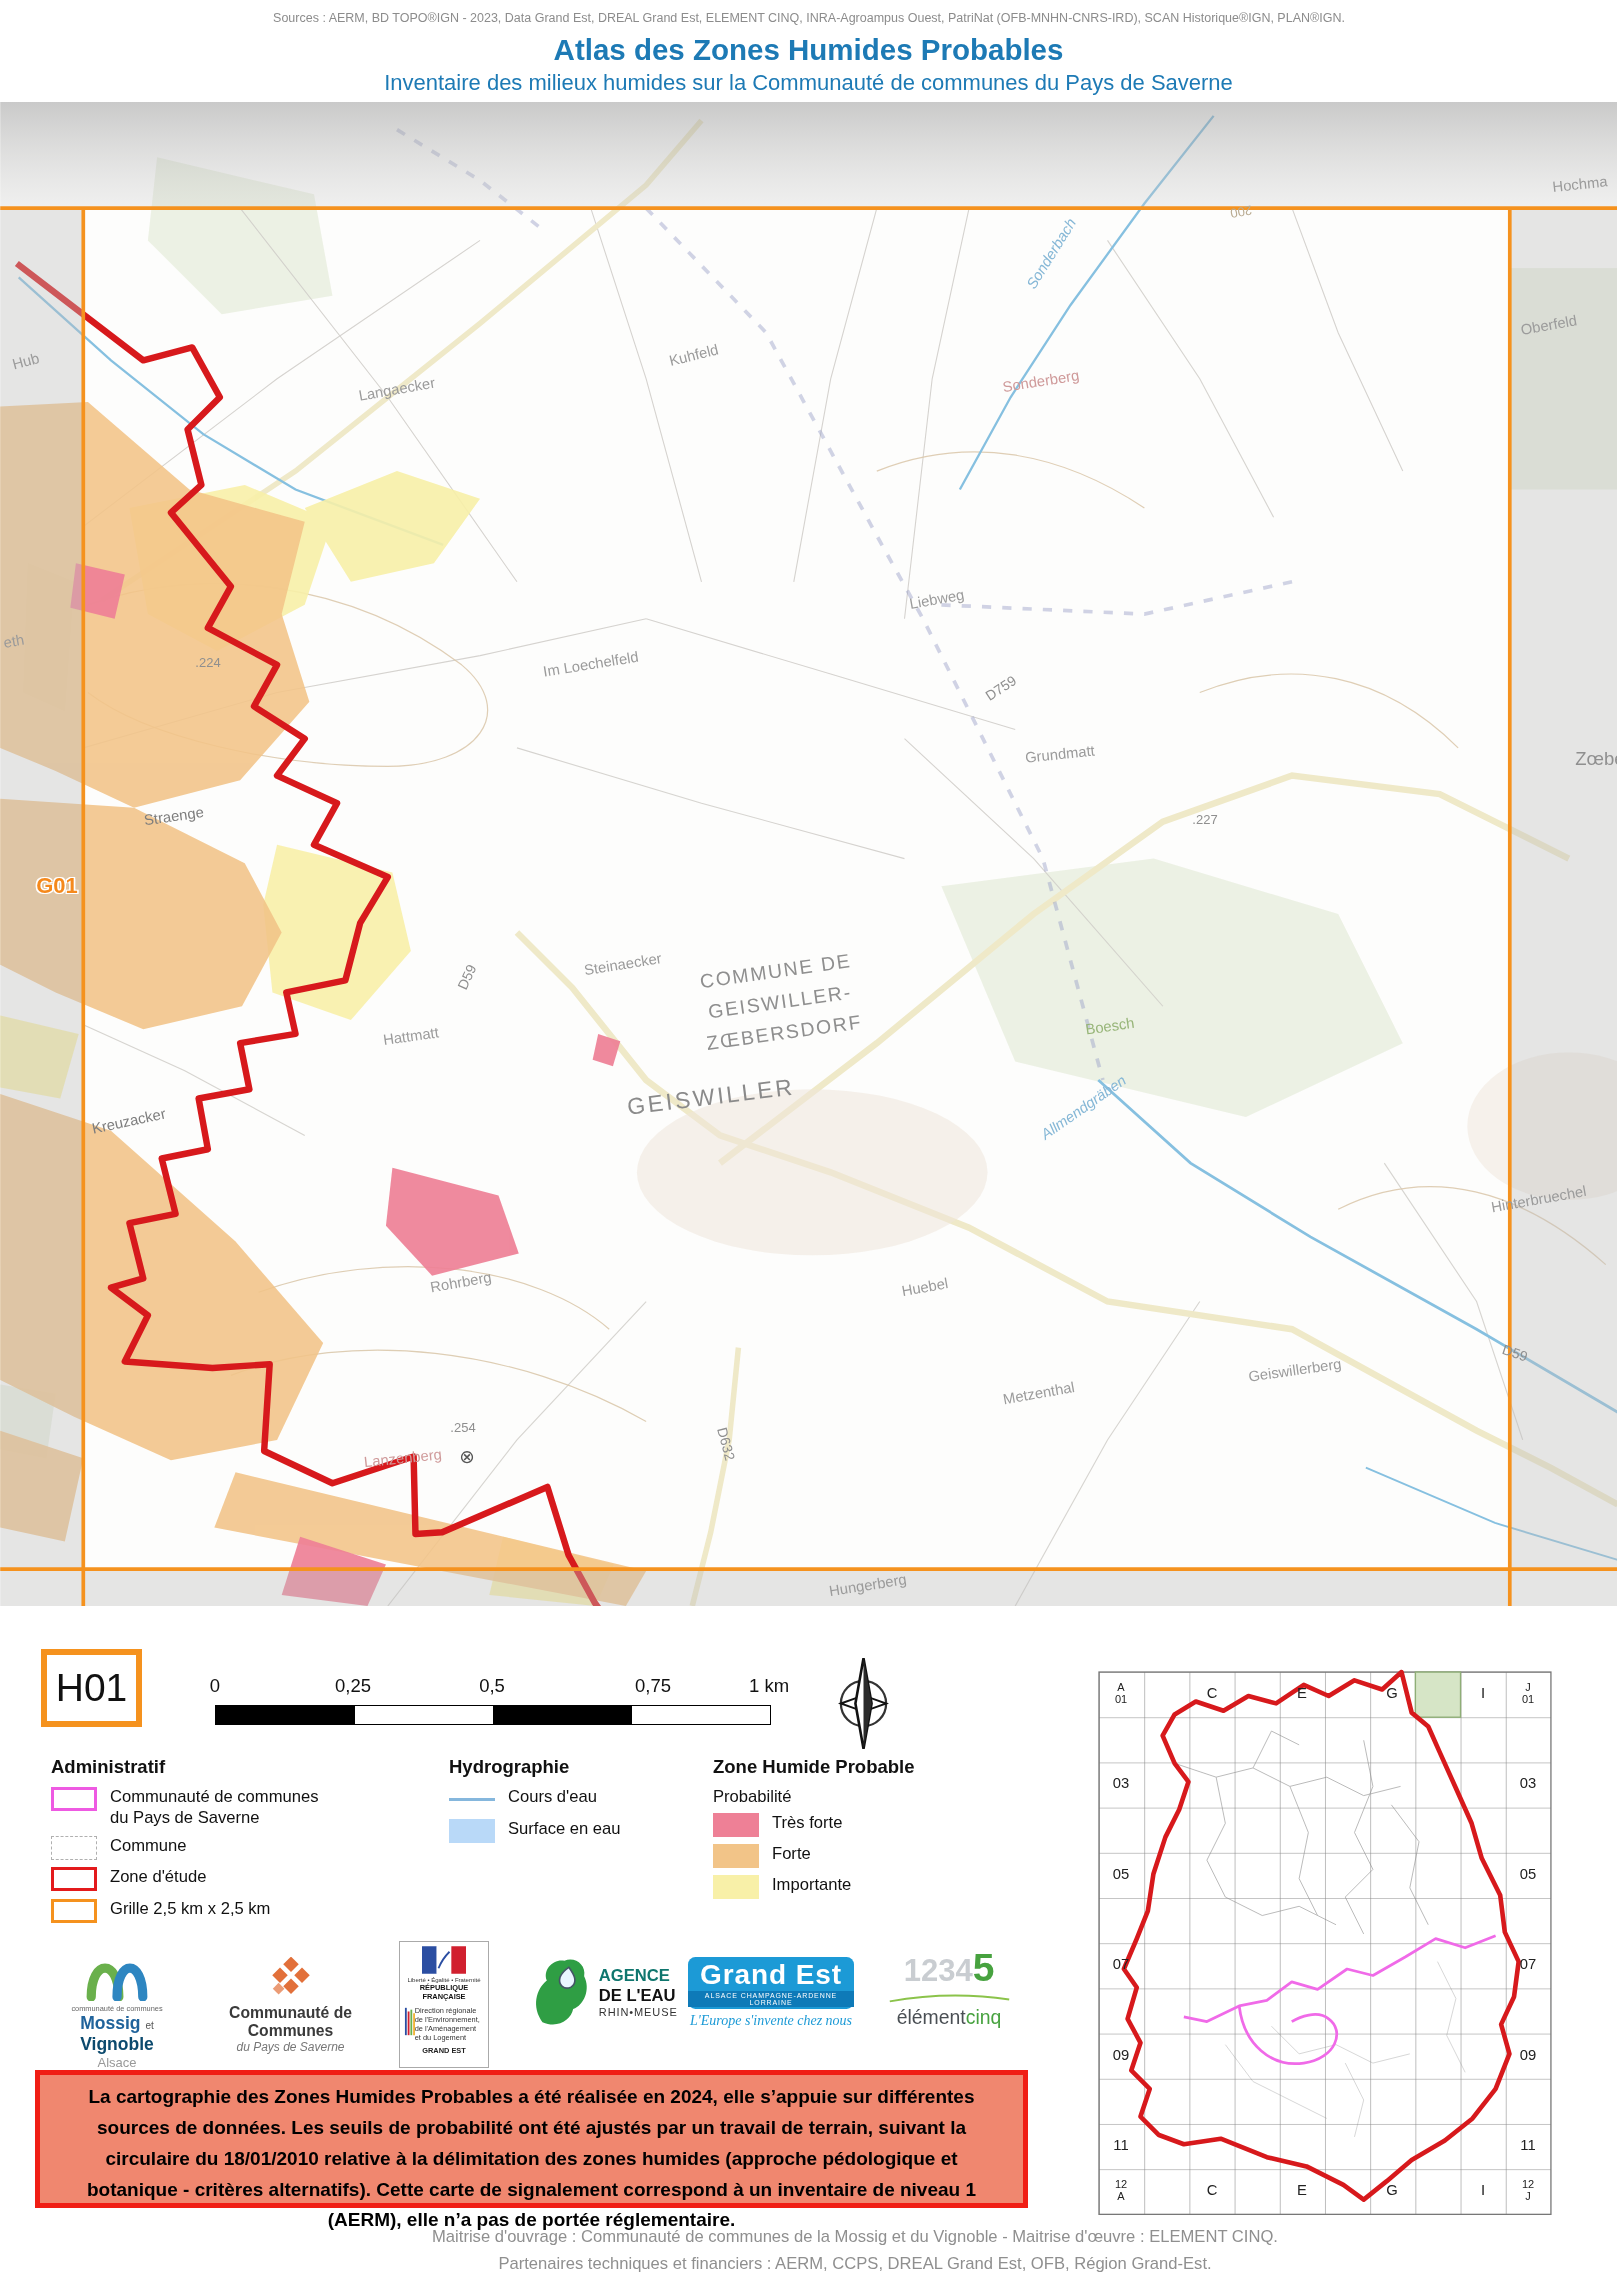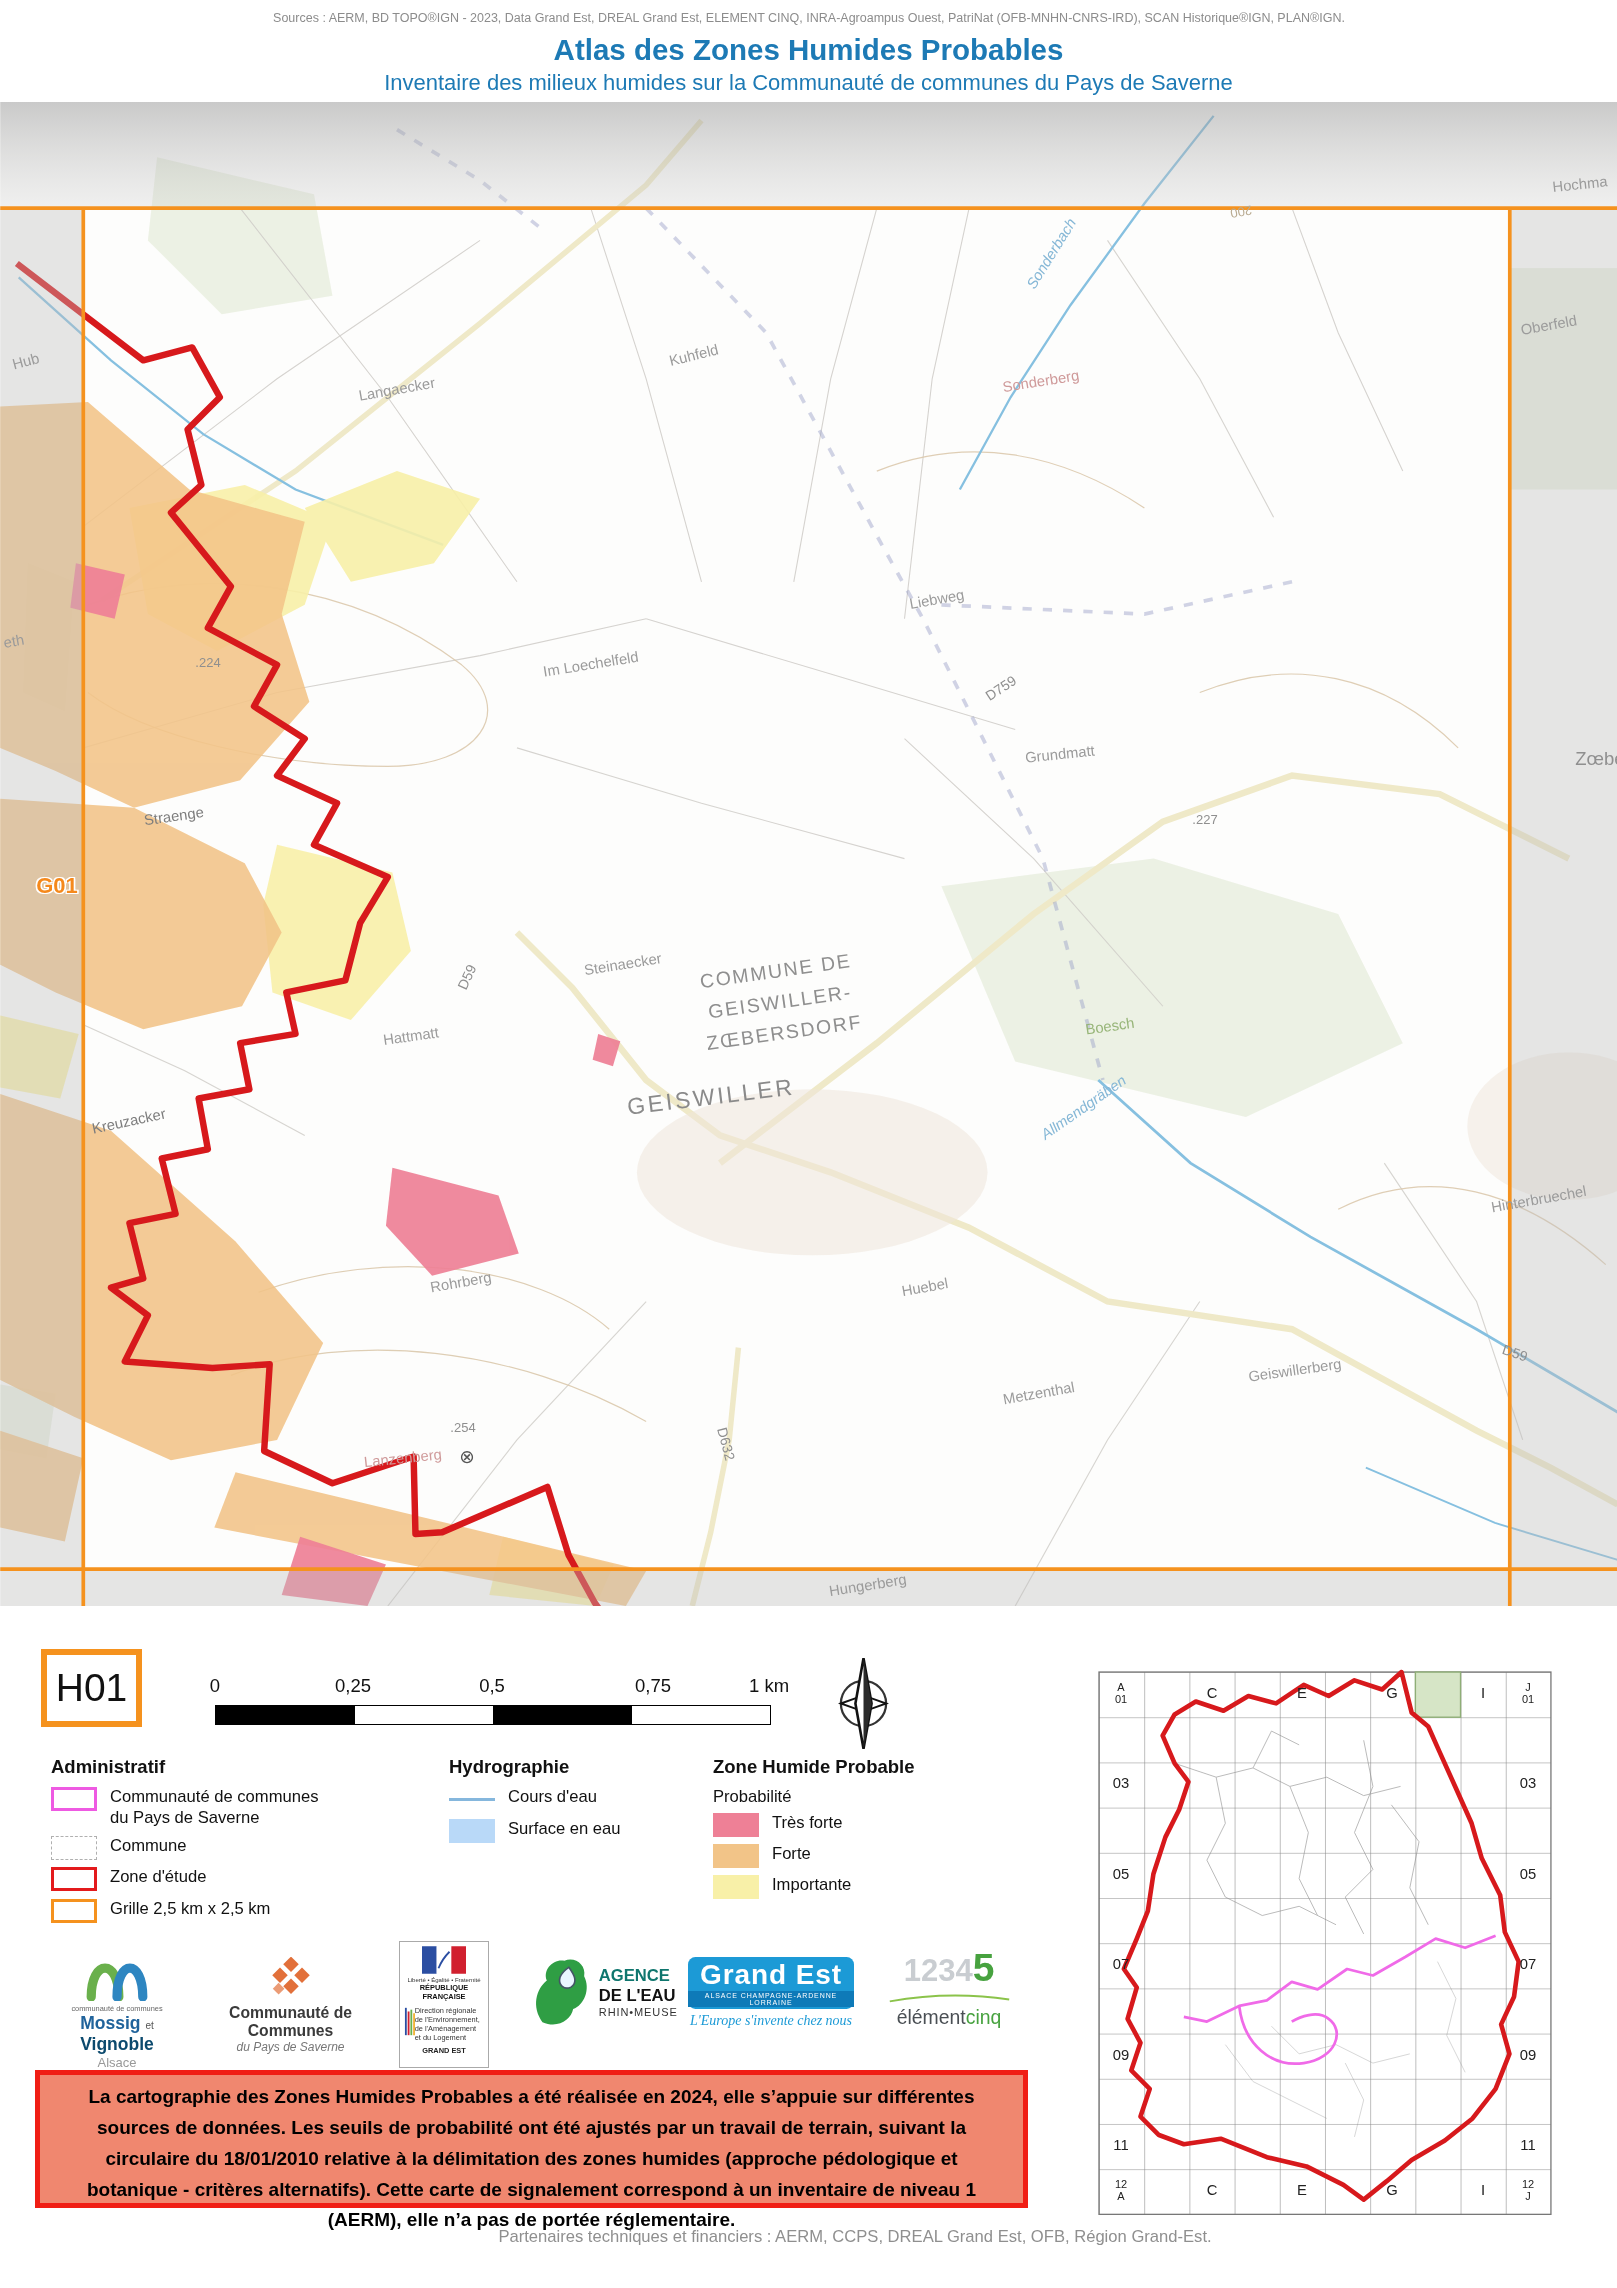--- a/index.html
+++ b/index.html
@@ -481,15 +481,16 @@
       <div class="ov-label" style="left: 125px; top: 534px;">C</div>
       <div class="ov-label" style="left: 215px; top: 534px;">E</div>
       <div class="ov-label" style="left: 305px; top: 534px;">G</div>
       <div class="ov-label" style="left: 396px; top: 534px;">I</div>
       <div class="ov-label" style="left: 441px; top: 534px; font-size: 11px;">12
 J</div>
     </div>
 </div>
 
 <div class="abs footer">
+  <div>Maitrise d'ouvrage : Communauté de communes de la Mossig et du Vignoble - Maitrise d'œuvre : ELEMENT CINQ.</div>
   <div>Partenaires techniques et financiers : AERM, CCPS, DREAL Grand Est, OFB, Région Grand-Est.</div>
 </div>
 
 
 </body></html>

